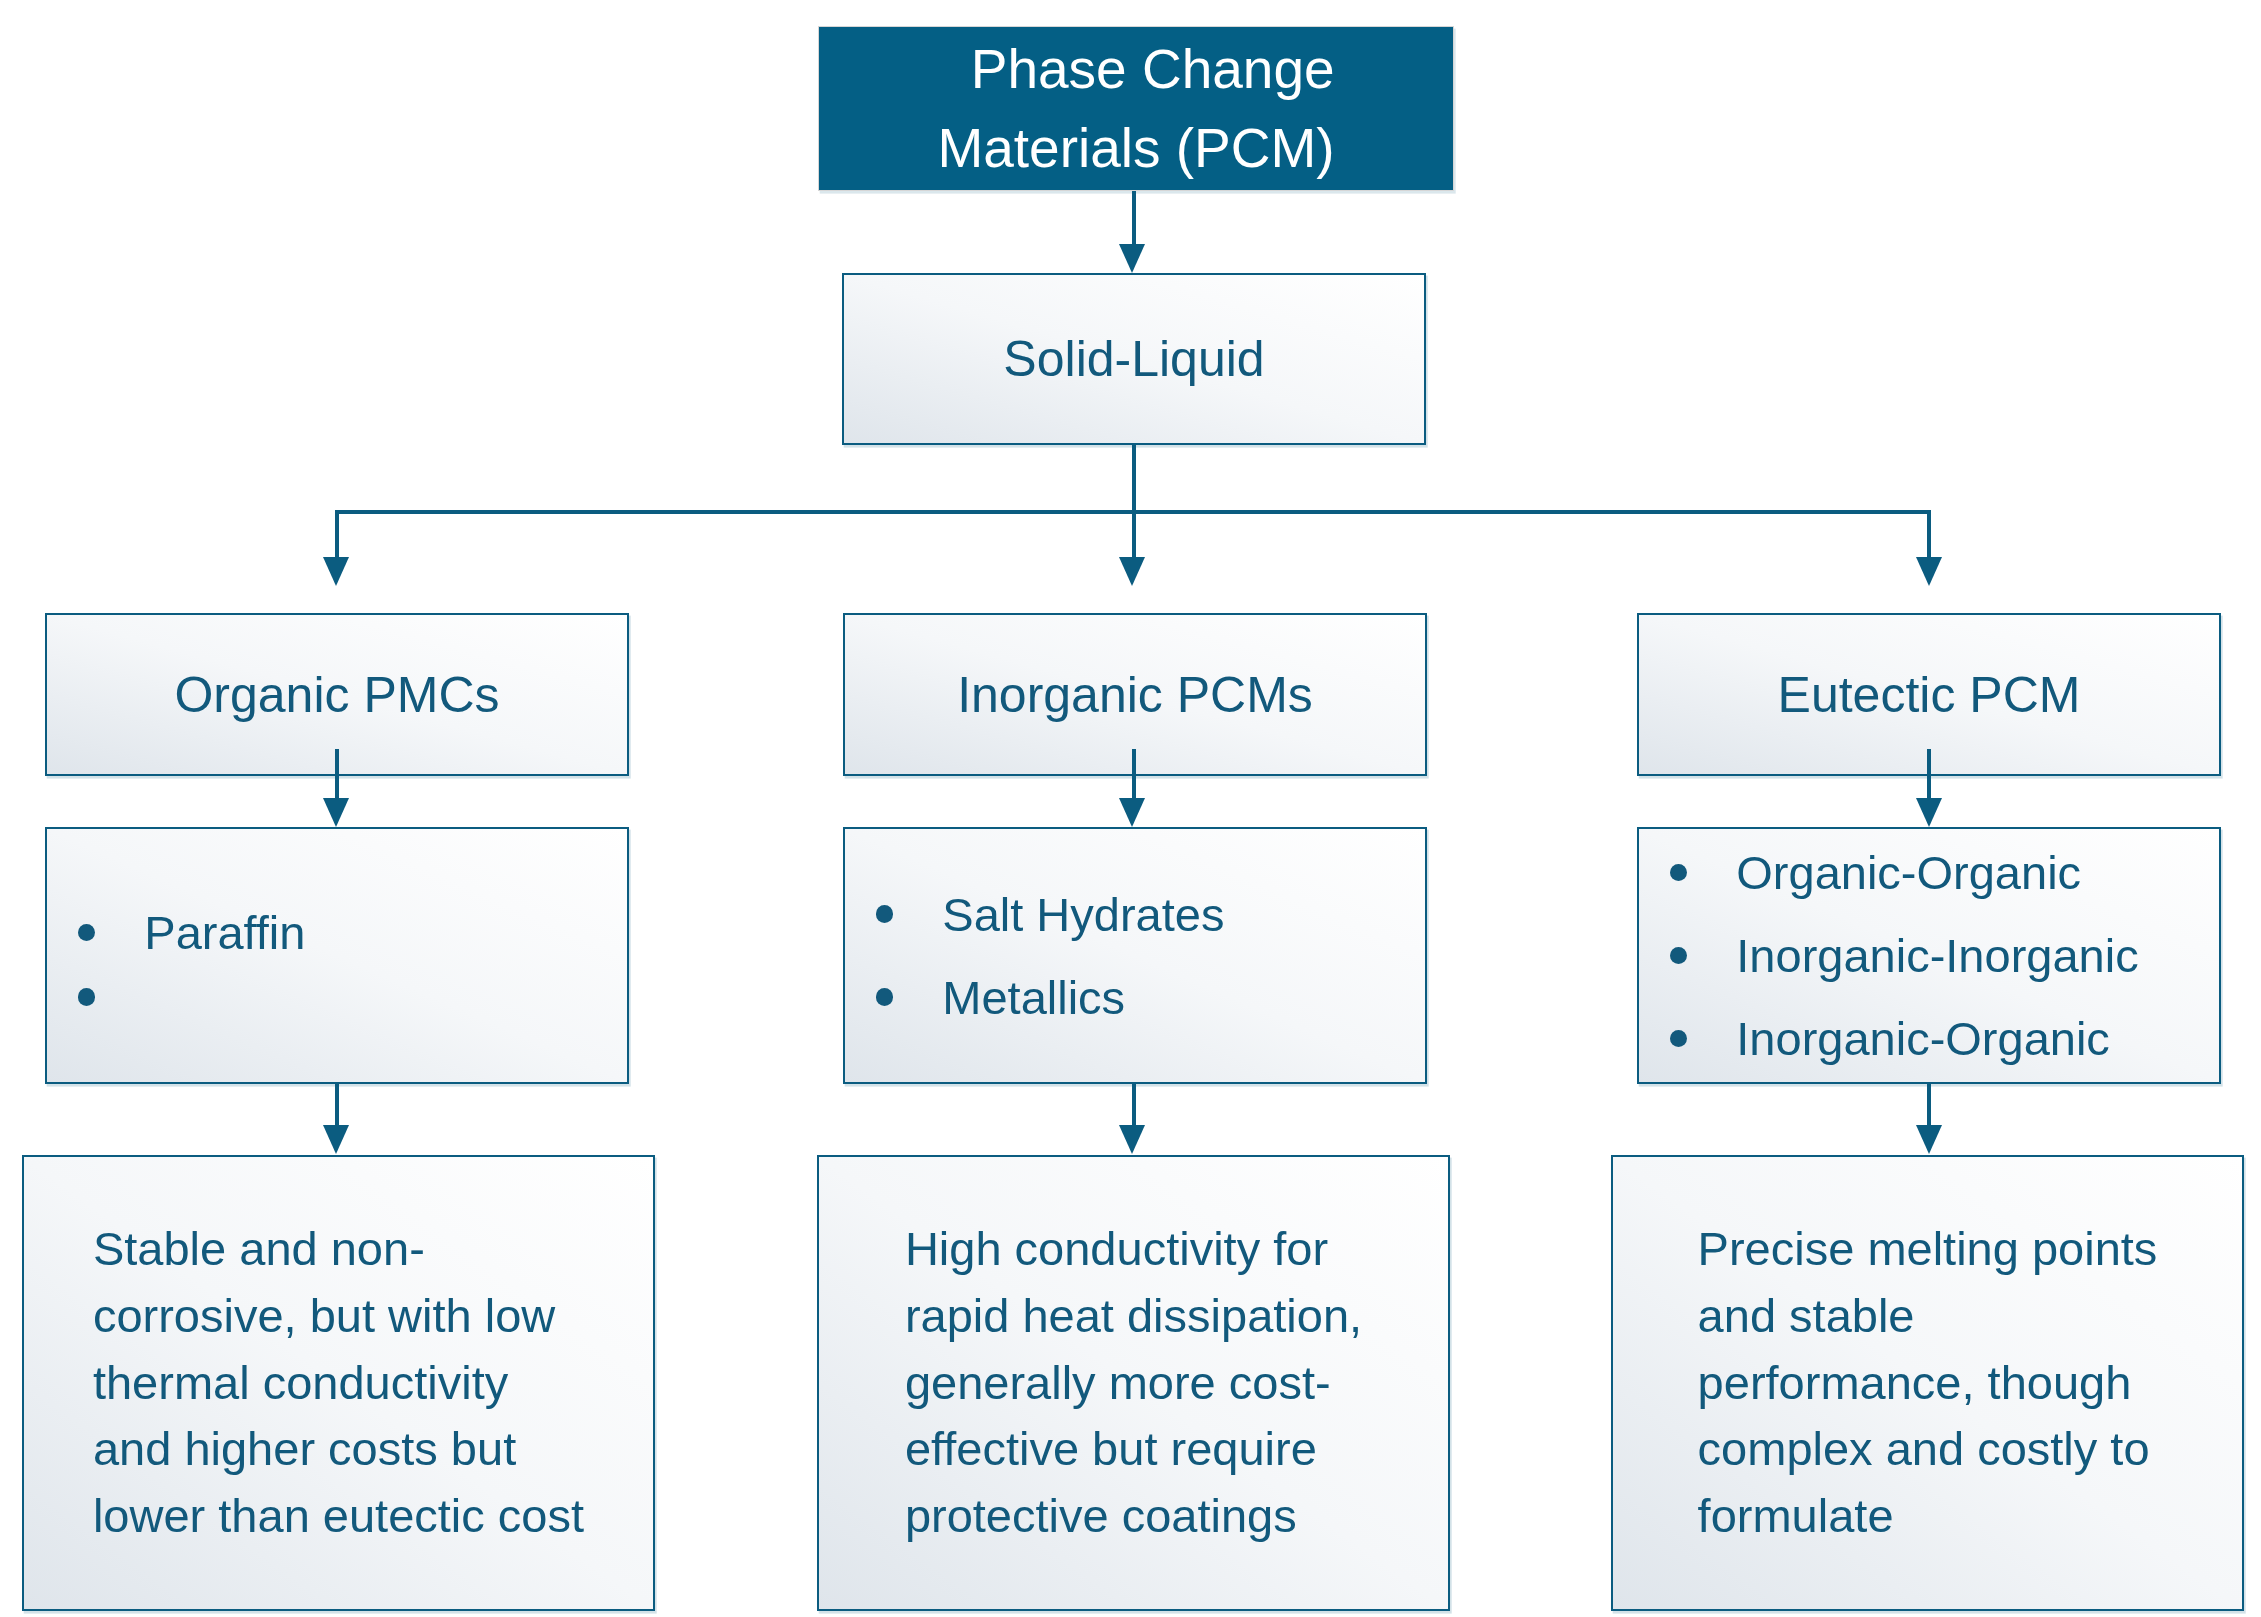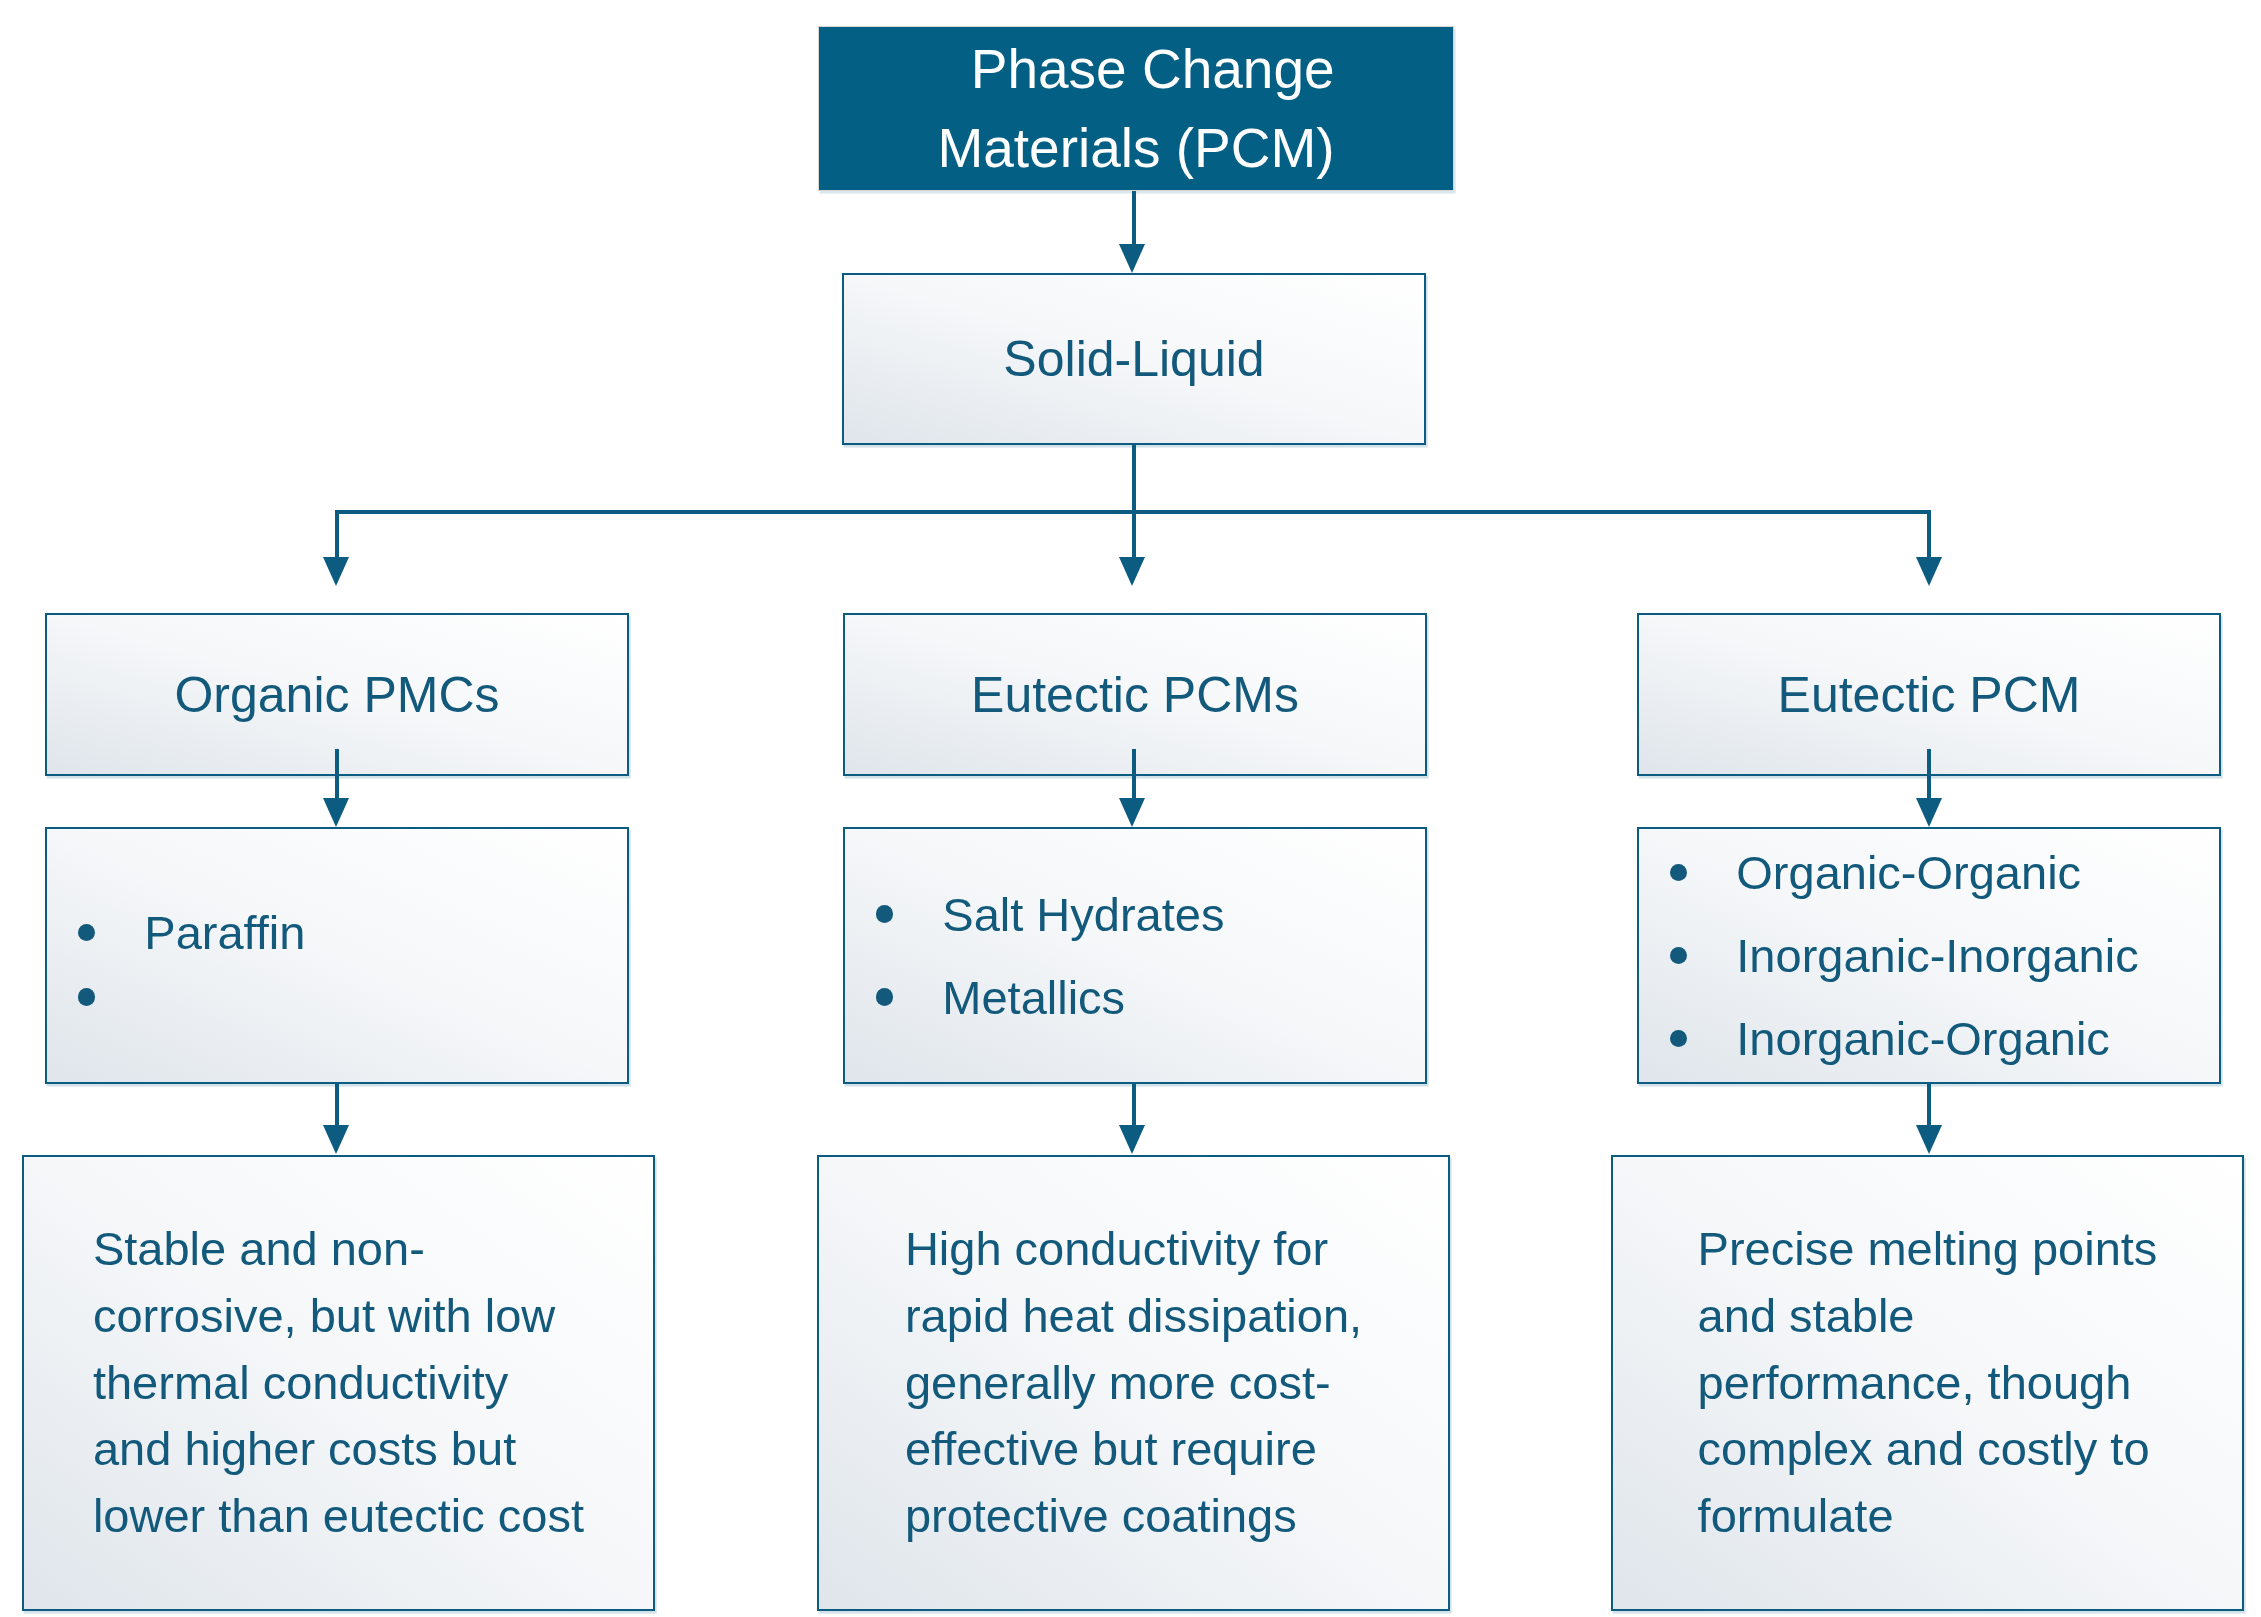--- a/index.html
+++ b/index.html
@@ -64,21 +64,21 @@
   <div class="hline" style="left:335px; top:510px; width:1596px;"></div>
 
   <div class="vline" style="left:335px;  top:512px; height:47px;"></div>
   <div class="ahead" style="left:323px;  top:557px;"></div>
   <div class="vline" style="left:1132px; top:512px; height:47px;"></div>
   <div class="ahead" style="left:1119px; top:557px;"></div>
   <div class="vline" style="left:1927px; top:512px; height:47px;"></div>
   <div class="ahead" style="left:1916px; top:557px;"></div>
 
   <div class="box light node col-l">Organic PMCs</div>
-  <div class="box light node col-m">Eutectic PCMs</div>
+  <div class="box light node col-m">Inorganic PCMs</div>
   <div class="box light node col-r">Eutectic PCM</div>
 
   <div class="vline" style="left:335px;  top:749px; height:50px;"></div>
   <div class="ahead" style="left:323px;  top:798px;"></div>
   <div class="vline" style="left:1132px; top:749px; height:50px;"></div>
   <div class="ahead" style="left:1119px; top:798px;"></div>
   <div class="vline" style="left:1927px; top:749px; height:50px;"></div>
   <div class="ahead" style="left:1916px; top:798px;"></div>
 
   <div class="box light bullets col-l">

